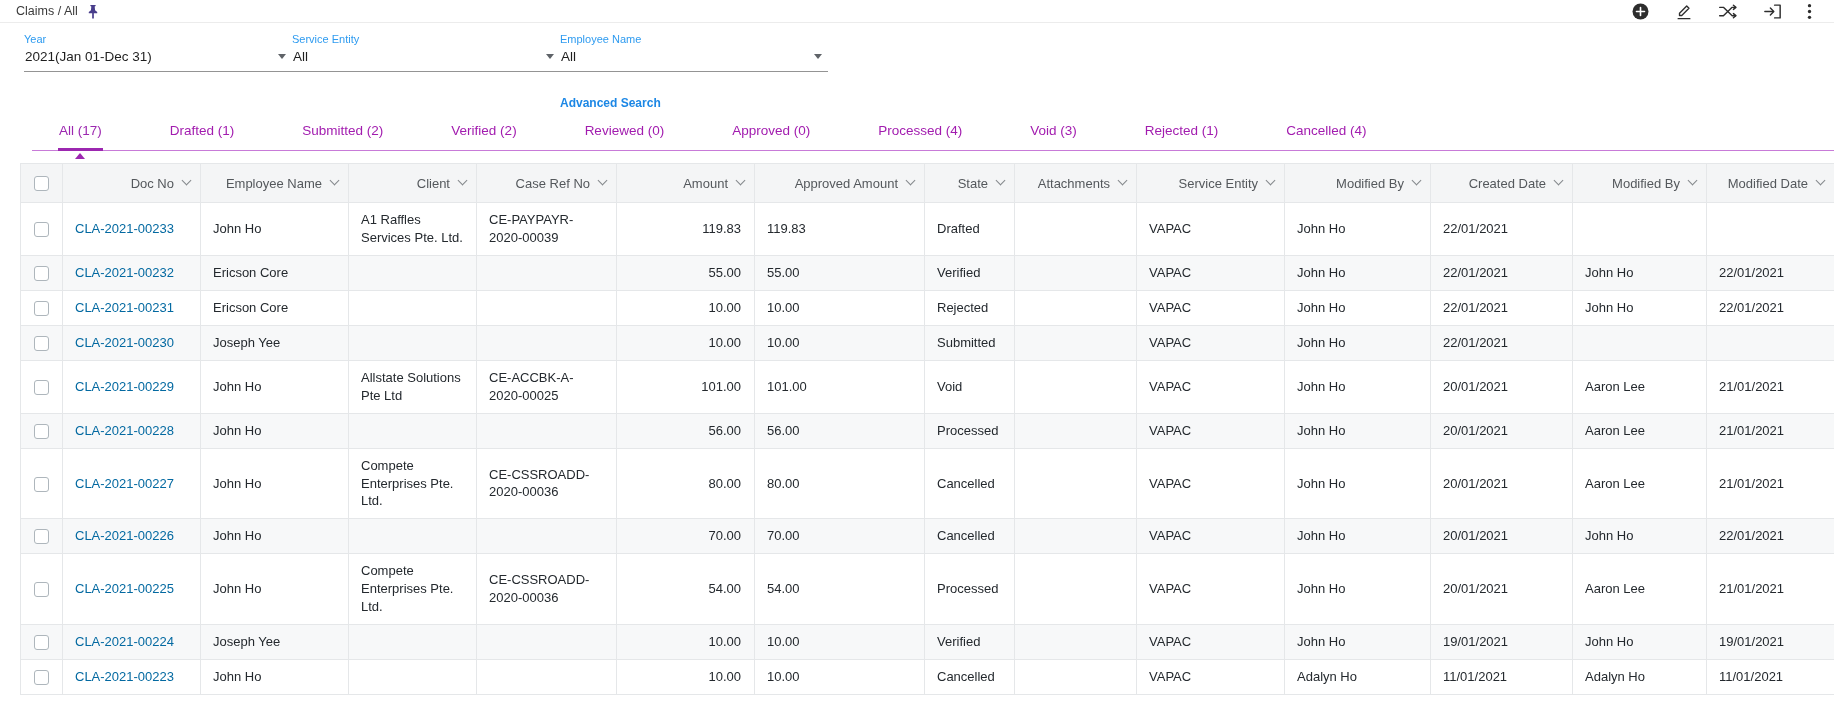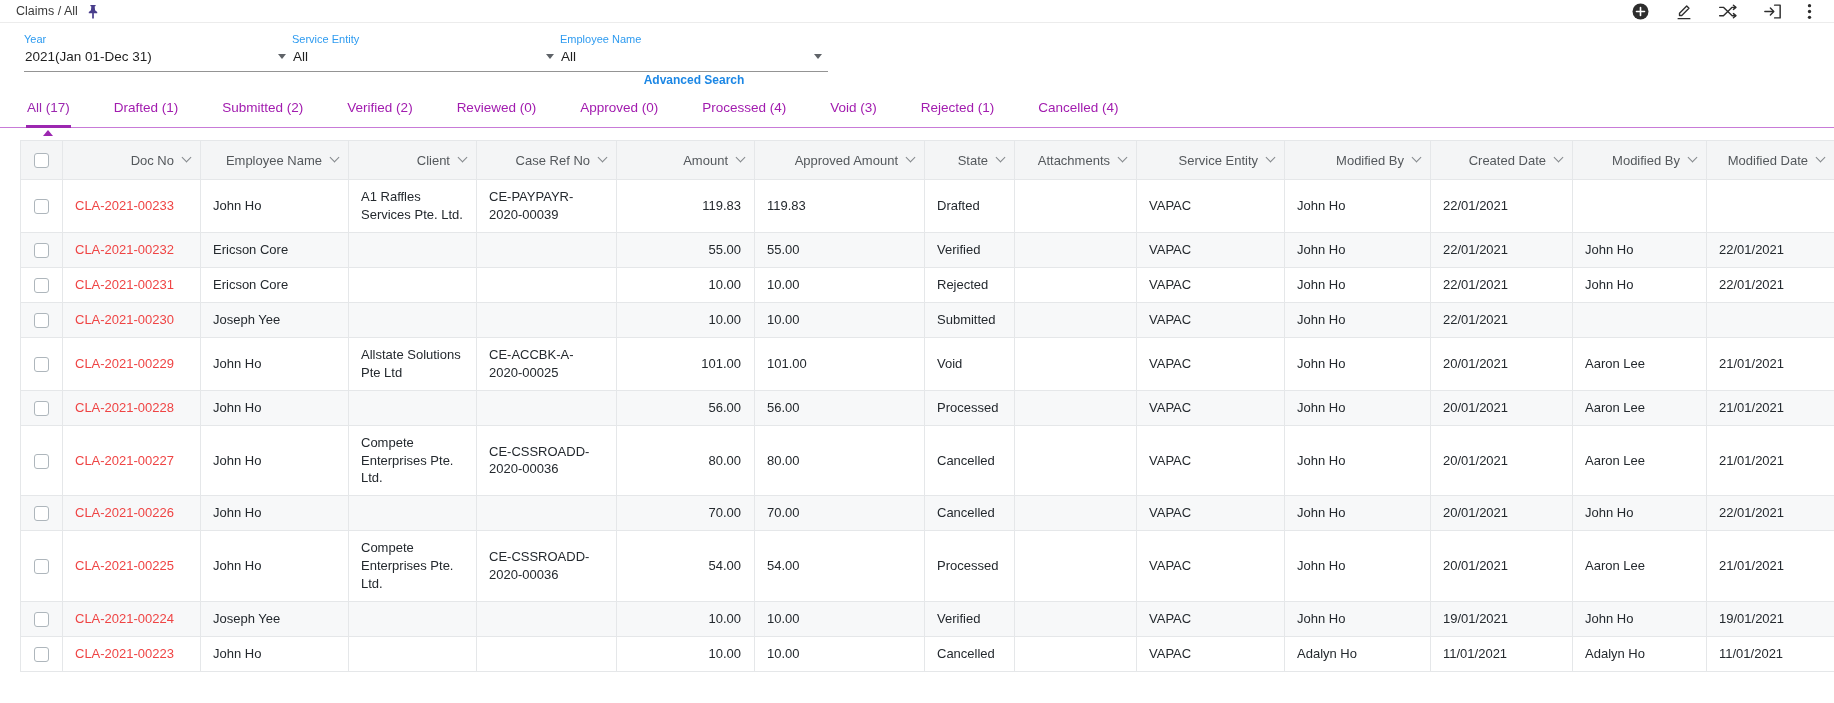--- a/index.html
+++ b/index.html
@@ -18,24 +18,24 @@
   .pin { display:flex; align-items:center; }
   
   .filters { display:flex; align-items:flex-start; padding:10px 24px 0; }
   .filter { width:268px; }
   .filter-label { font-size:11px; color:#2e9bf0; margin-bottom:1px; }
   .filter-control { display:flex; align-items:center; justify-content:space-between;
                     border-bottom:1px solid #949494; padding:3px 3px 7px 1px;
                     cursor:pointer; font-size:13.5px; color:#1f1f1f; }
   .dd-arrow { width:0; height:0; border-left:4.5px solid transparent;
               border-right:4.5px solid transparent; border-top:5.5px solid #5f6368; margin-right:3px; }
-  .advanced-search { margin-top:1px; text-align:center; font-size:12px; font-weight:700;
+  .advanced-search { margin-top:24px; text-align:left; font-size:12px; font-weight:700;
                      color:#1c87e5; cursor:pointer; }
   
-  .tabs { display:flex; gap:42px; padding:0 26px; margin-top:2px; border-bottom:1px solid #c87bd8; }
+  .tabs { display:flex; gap:66px; padding:0 26px; margin-top:2px; border-bottom:1px solid #c87bd8;margin-left:32px; }
   .tab { position:relative; padding:11px 1px 12px; font-size:13.5px; color:#a21caf;
          cursor:pointer; white-space:nowrap; }
   .tab.active { color:#9c27b0; }
   .tab.active::after { content:""; position:absolute; left:0; right:0; bottom:-1px;
                        height:3px; background:#9c27b0; }
   .tab.active::before { content:""; position:absolute; left:50%; margin-left:-5px; bottom:-9px;
                         width:0; height:0; border-left:5px solid transparent;
                         border-right:5px solid transparent; border-bottom:6px solid #9c27b0; }
   
   .table-wrap { margin:12px 0 0 20px; }
@@ -45,21 +45,21 @@
              font-size:13px; padding:11px 26px 11px 12px; position:relative; white-space:nowrap; }
   .th-chev { position:absolute; right:10px; top:50%; width:7px; height:7px; margin-top:-6px;
              border-right:1.6px solid #84888c; border-bottom:1.6px solid #84888c;
              transform:rotate(45deg); cursor:pointer; }
   td { padding:8px 12px; font-size:13px; color:#24292e; vertical-align:middle; line-height:1.38; }
   tbody tr:nth-child(even) { background:#f7f8f9; }
   .col-check { width:42px; text-align:center; padding:8px 0 !important; }
   thead th.col-check { padding:11px 0 !important; }
   .checkbox { display:inline-block; width:15px; height:15px; border:1.5px solid #aeb6bc;
               border-radius:3px; background:#fff; vertical-align:middle; cursor:pointer; }
-  .doc-link { color:#ef4444; text-decoration:none; cursor:pointer; }
+  .doc-link { color:#0369a1; text-decoration:none; cursor:pointer; }
   td.cell-amount { text-align:right; padding-right:13px; }
 </style>
 </head>
 <body>
 
 <header class="topbar">
   <div class="breadcrumb">
     <span>Claims / All</span>
     <span class="pin">
       <svg width="12" height="15" viewBox="0 0 12 16" fill="#483d8b">

